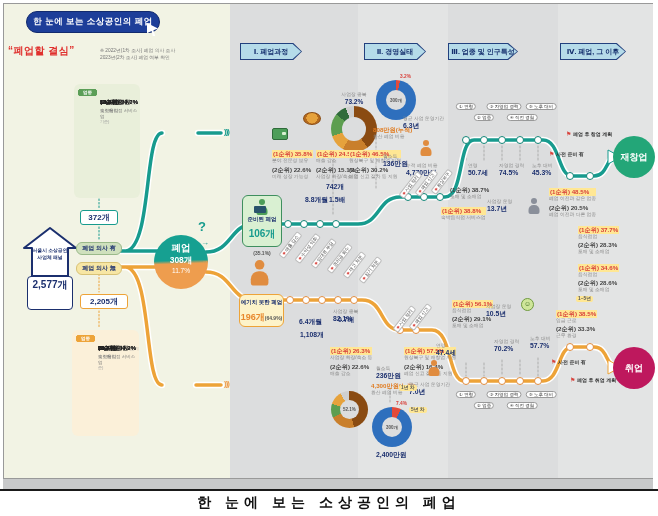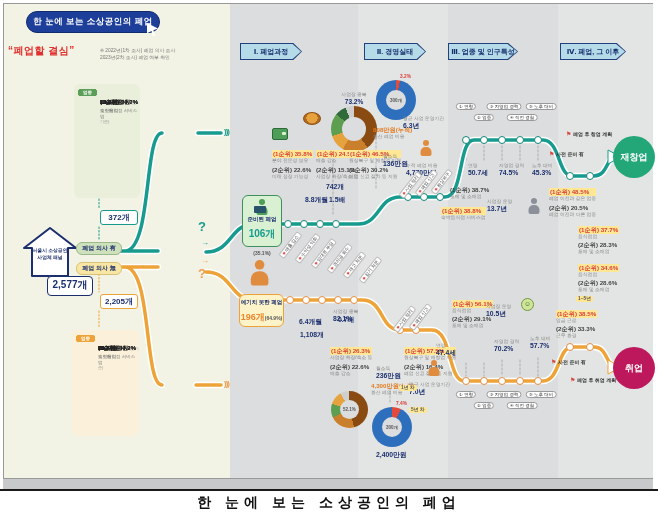--- a/index.html
+++ b/index.html
@@ -34,24 +34,24 @@
   .pill{flex:0 0 auto;width:19px;border-radius:5px;color:#fff;font-size:4.5px;font-weight:bold;text-align:center;
         padding:1px 0;margin-right:3px;}
   .card.top .pill{background:#5b9e57;}
   .card.bot .pill{background:#eda338;}
   .pill:empty{visibility:hidden;}
   .cv{line-height:1.2;}
   .cv b{font-size:6px;color:#222;}
   .cv i{font-style:normal;font-size:4px;color:#999;margin-left:1px;}
   .cv em{display:block;font-style:normal;font-size:4.5px;color:#777;}
   
-  .nbox{background:#fff;border-radius:3px;text-align:center;font-weight:bold;color:#1b2f6e;box-sizing:border-box;margin-left:20px;}
+  .nbox{background:#fff;border-radius:3px;text-align:center;font-weight:bold;color:#1b2f6e;box-sizing:border-box;}
   .n372{left:80px;top:210px;width:38px;height:15px;border:1px solid #179b8e;font-size:8px;line-height:14px;}
-  .n2205{left:80px;top:294px;width:38px;height:15px;border:1px solid #eda338;font-size:8px;line-height:14px;}
-  .n2577{left:27px;top:276px;width:46px;height:20px;border:1.5px solid #1b2f6e;font-size:10px;line-height:15px;border-radius:4px;}
+  .n2205{left:80px;top:294px;width:48px;height:15px;border:1px solid #eda338;font-size:8px;line-height:14px;}
+  .n2577{left:27px;top:276px;width:46px;height:34px;border:1.5px solid #1b2f6e;font-size:10px;line-height:15px;border-radius:4px;}
   .intent{width:44px;height:11px;border-radius:6px;text-align:center;font-size:6px;font-weight:bold;color:#1b2f6e;line-height:11px;}
   .iy{left:76px;top:242px;background:#cfe0bd;border:0.5px solid #9ab98a;}
   .in{left:76px;top:262px;background:#f7e6a4;border:0.5px solid #d8c277;}
   .housetxt{left:30px;top:248px;width:40px;text-align:center;font-size:4.8px;font-weight:bold;color:#1b2f6e;line-height:1.4;}
   .opbox{text-align:center;box-sizing:border-box;padding-top:4px;}
   .op1{left:161px;top:110px;width:38px;height:47px;background:#dcead0;border:1.2px solid #3f7d4e;border-radius:9px;}
   .op2{left:163px;top:361px;width:34px;height:47px;background:#fbd9a0;border:1.2px solid #e8a33d;border-radius:13px;}
   .opbox .t{display:block;font-size:5px;color:#1b2f6e;font-weight:bold;}
   .opbox .n{display:block;font-size:8.5px;color:#1b2f6e;font-weight:bold;}
   .op1 .p{display:block;font-size:6px;color:#2e7d5b;font-weight:bold;}
@@ -272,20 +272,25 @@
   <div class="abs nbox n372">372개</div>
   <div class="abs nbox n2205">2,205개</div>
   <div class="abs intent iy">폐업 의사 有</div>
   <div class="abs intent in">폐업 의사 無</div>
   <div class="abs housetxt">
     <span>서울시 소상공인</span><br>
     <span>사업체 패널</span>
   </div>
   <div class="abs nbox n2577">2,577개</div>
 
+  <div class="abs closure">
+    <span class="t">폐업</span>
+    <span class="n">308개</span>
+    <span class="p">11.7%</span>
+  </div>
 
   <div class="abs pbox prep">
     <span class="icon ic-person pg" style="left:13px;top:3px"></span>
     <span class="lapt"></span>
     <span class="t">준비된 폐업</span>
     <span><span class="n">106개</span><span class="p">(35.1%)</span></span>
   </div>
   <div class="abs icon ic-person big" style="left:250px;top:260px"></div>
   <div class="abs pbox unprep">
     <span class="t">예기치 못한 폐업</span>

